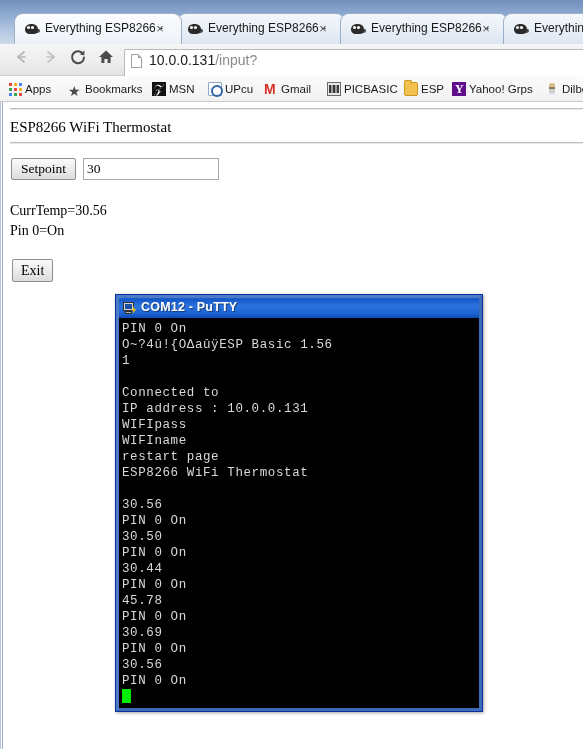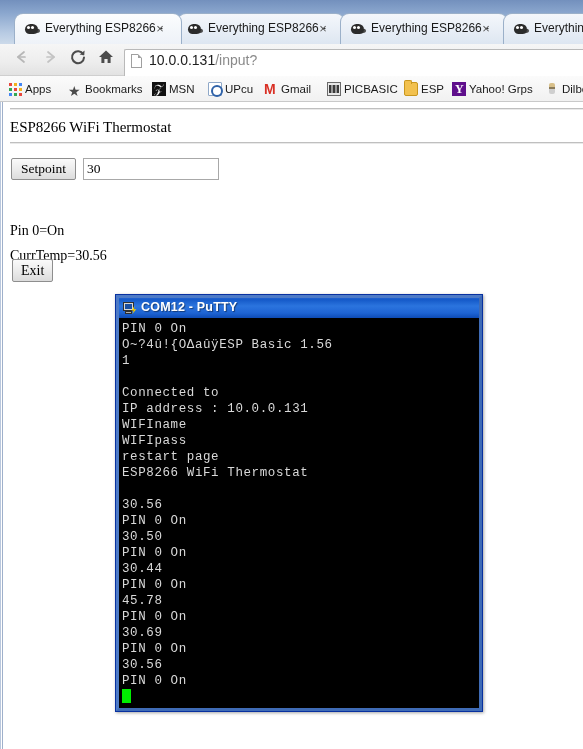--- a/index.html
+++ b/index.html
@@ -602,21 +602,21 @@
 
     <div class="hr" style="left:10px; top:6px; width:573px;"></div>
     <div class="page-title">ESP8266 WiFi Thermostat</div>
     <div class="hr" style="left:10px; top:40px; width:573px;"></div>
 
     <div class="setpoint-row">
       <button class="btn-setpoint">Setpoint</button>
       <input class="input-setpoint" type="text" value="30" style="">
     </div>
 
-    <div class="readout" style="top:101px;margin-top:45px;">CurrTemp=30.56</div>
+    <div class="readout" style="top:101px;">CurrTemp=30.56</div>
     <div class="readout" style="top:121px;">Pin 0=On</div>
 
     <button class="btn-exit">Exit</button>
 
     <div class="putty" style="left:115px; top:192px;">
       <div class="putty-frame"></div>
 
       <div class="putty-titlebar">
         <span class="putty-sysicon">
           <span class="mon"></span>
@@ -627,22 +627,22 @@
       </div>
 
       <div class="putty-screen">
         <div id="term-host">
             <div class="term-line">PIN 0 On</div>
             <div class="term-line">O~?4û!{OΔaûÿESP Basic 1.56</div>
             <div class="term-line">1</div>
             <div class="term-line"></div>
             <div class="term-line">Connected to</div>
             <div class="term-line">IP address : 10.0.0.131</div>
+            <div class="term-line">WIFIpass</div>
             <div class="term-line">WIFIname</div>
-            <div class="term-line">WIFIpass</div>
             <div class="term-line">restart page</div>
             <div class="term-line">ESP8266 WiFi Thermostat</div>
             <div class="term-line"></div>
             <div class="term-line">30.56</div>
             <div class="term-line">PIN 0 On</div>
             <div class="term-line">30.50</div>
             <div class="term-line">PIN 0 On</div>
             <div class="term-line">30.44</div>
             <div class="term-line">PIN 0 On</div>
             <div class="term-line">45.78</div>

